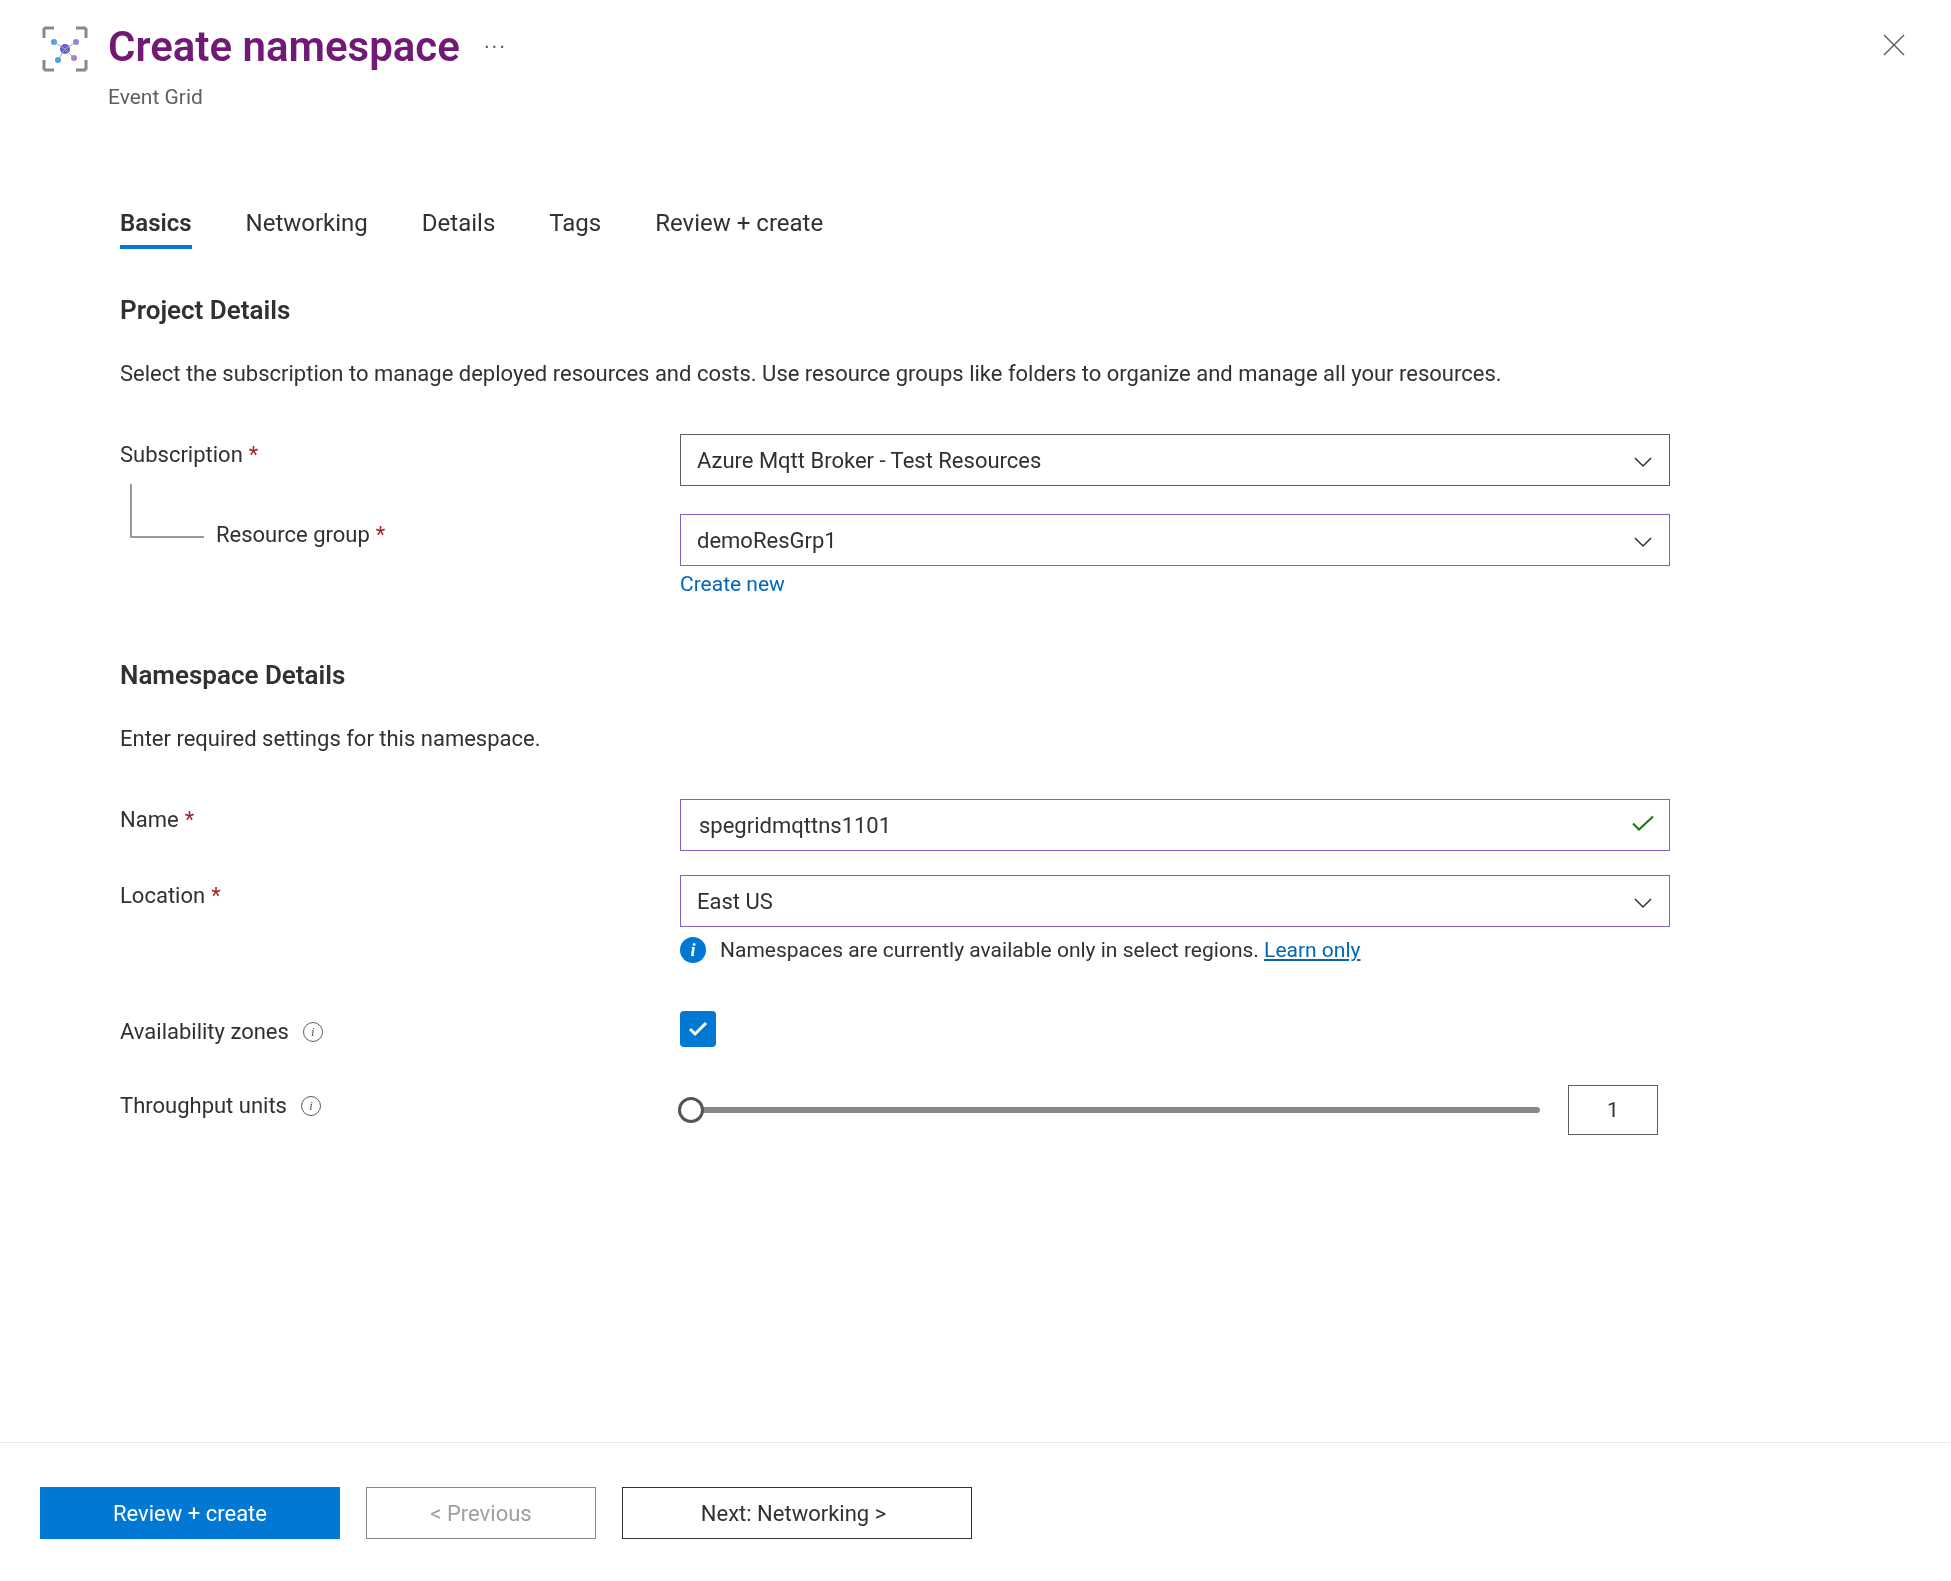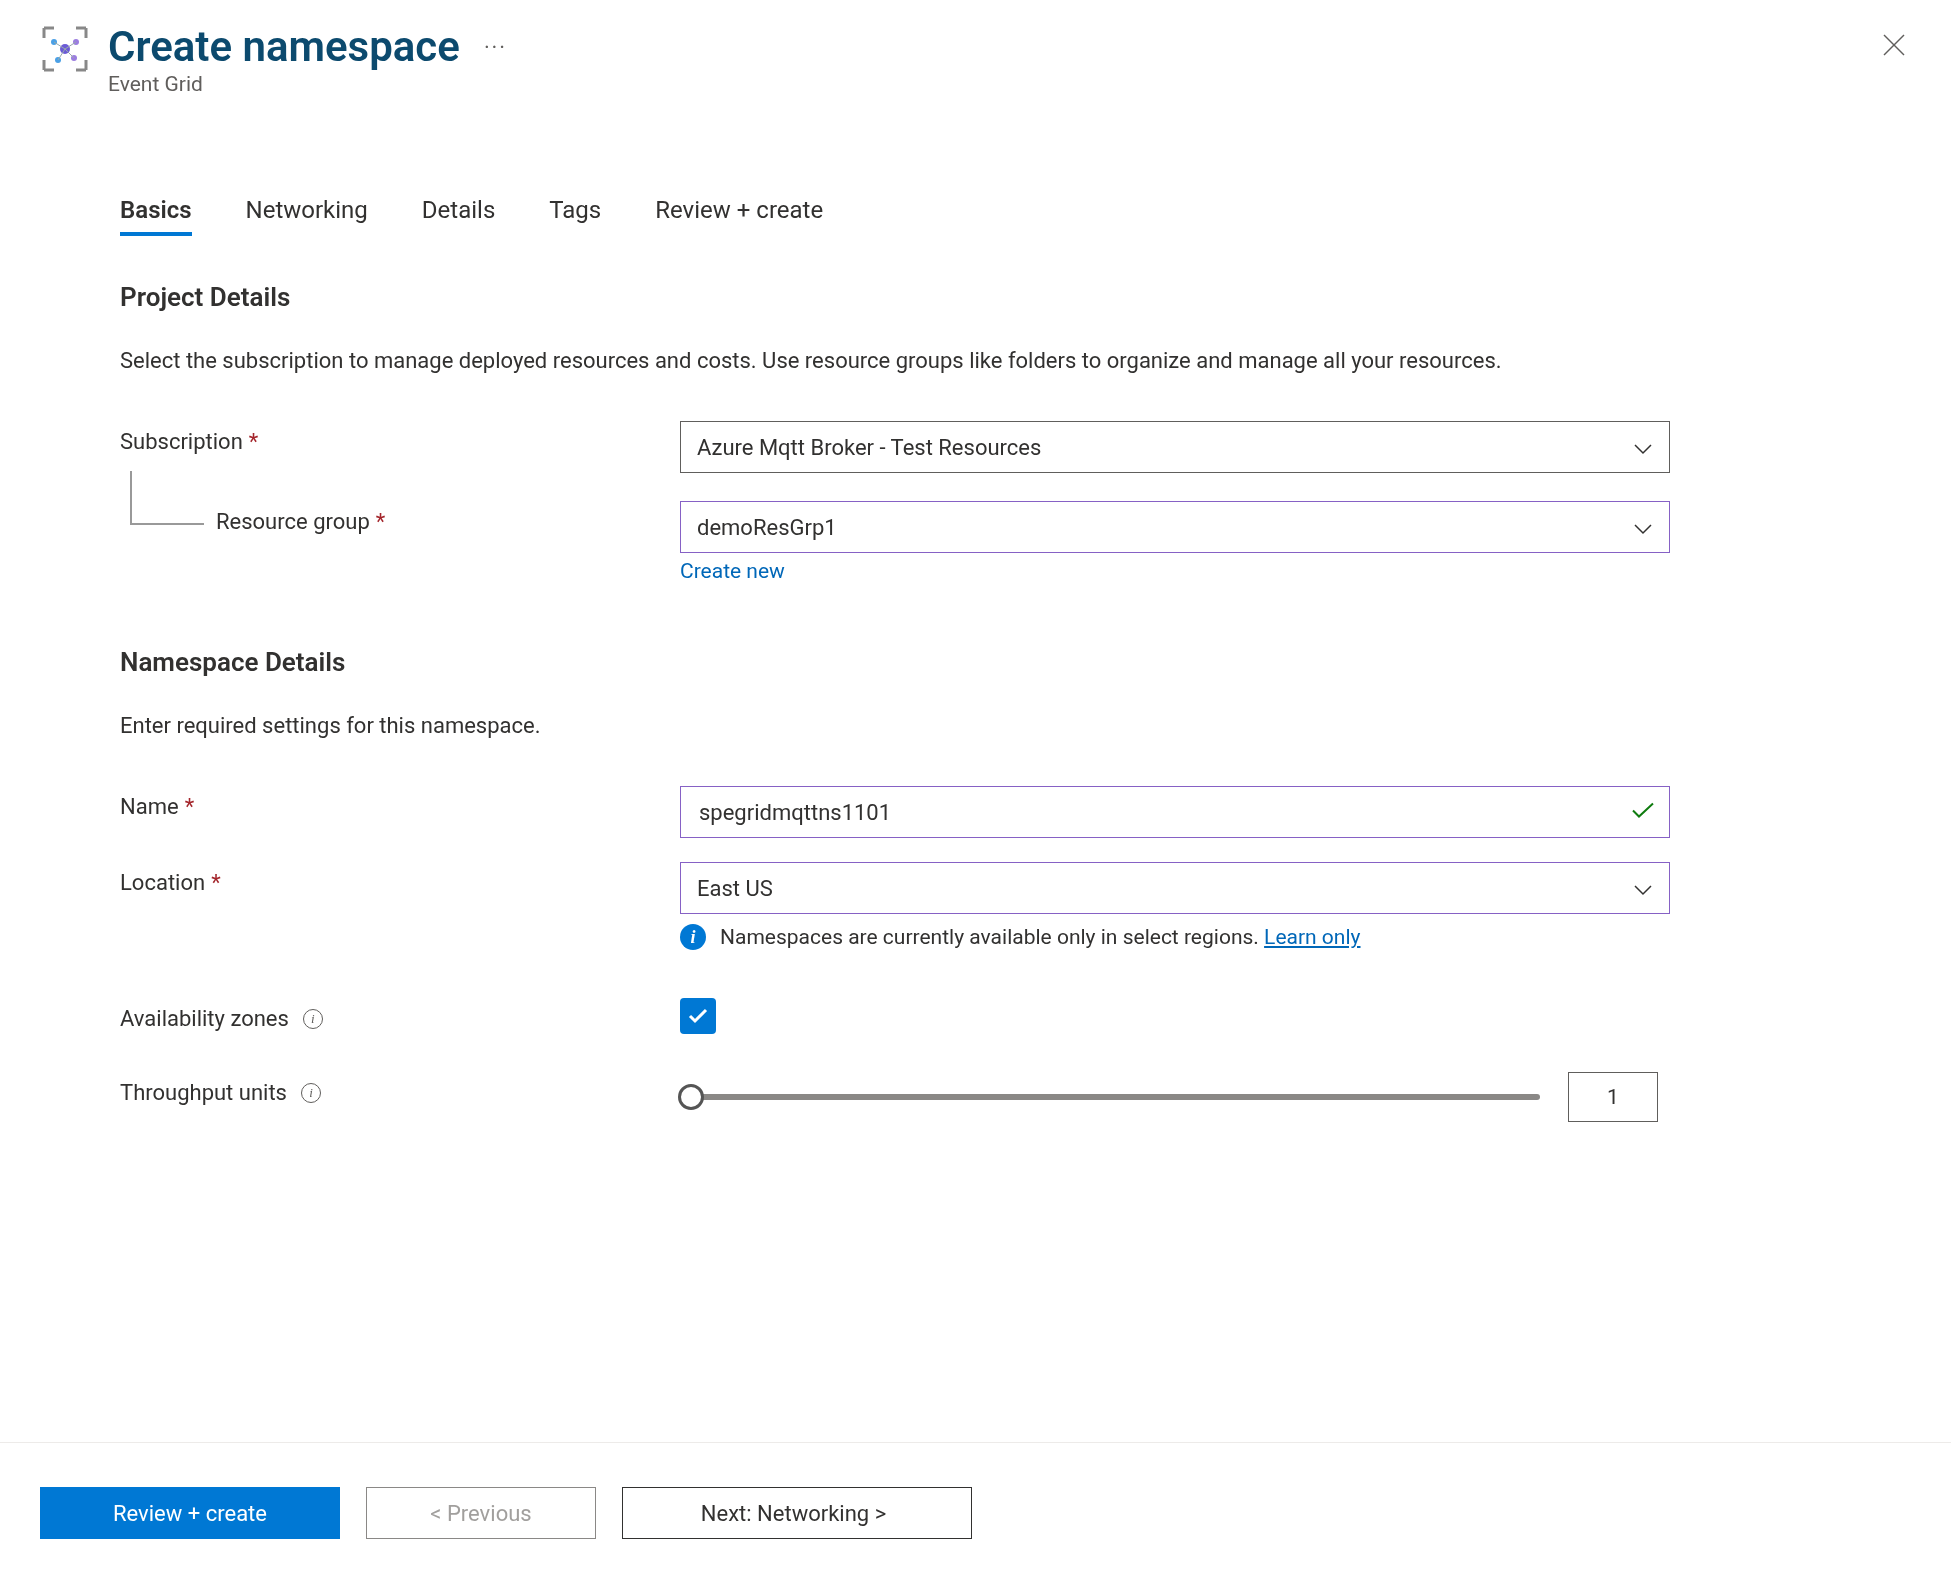--- a/index.html
+++ b/index.html
@@ -24,35 +24,35 @@
   .header-icon {
     width: 50px; height: 50px;
     margin-right: 18px;
     flex-shrink: 0;
   }
   .header-text { flex: 1; }
   .title-row { display: flex; align-items: center; }
   .page-title {
     font-size: 42px;
     font-weight: 600;
-    color: #0c4a6e;
+    color: #701a75;
     margin: 0;
     line-height: 1.1;
   }
   .more-btn {
     margin-left: 24px;
     font-size: 22px;
     color: #605e5c;
     letter-spacing: 2px;
     cursor: pointer;
   }
   .subtitle {
     font-size: 21px;
     color: #605e5c;
-    margin-top: 2px;
+    margin-top: 15px;
   }
   .close-btn {
     position: absolute;
     top: 32px; right: 44px;
     cursor: pointer;
     color: #605e5c;
   }
   .content {
     padding: 0 120px 0 120px;
     margin-top: 100px;

